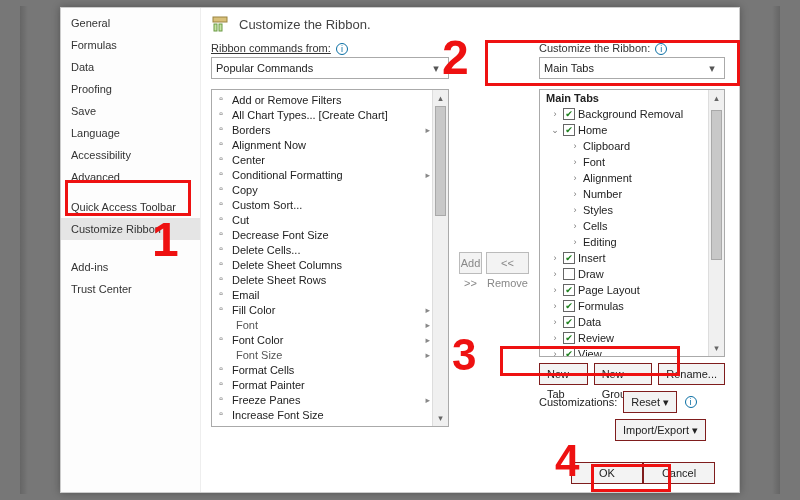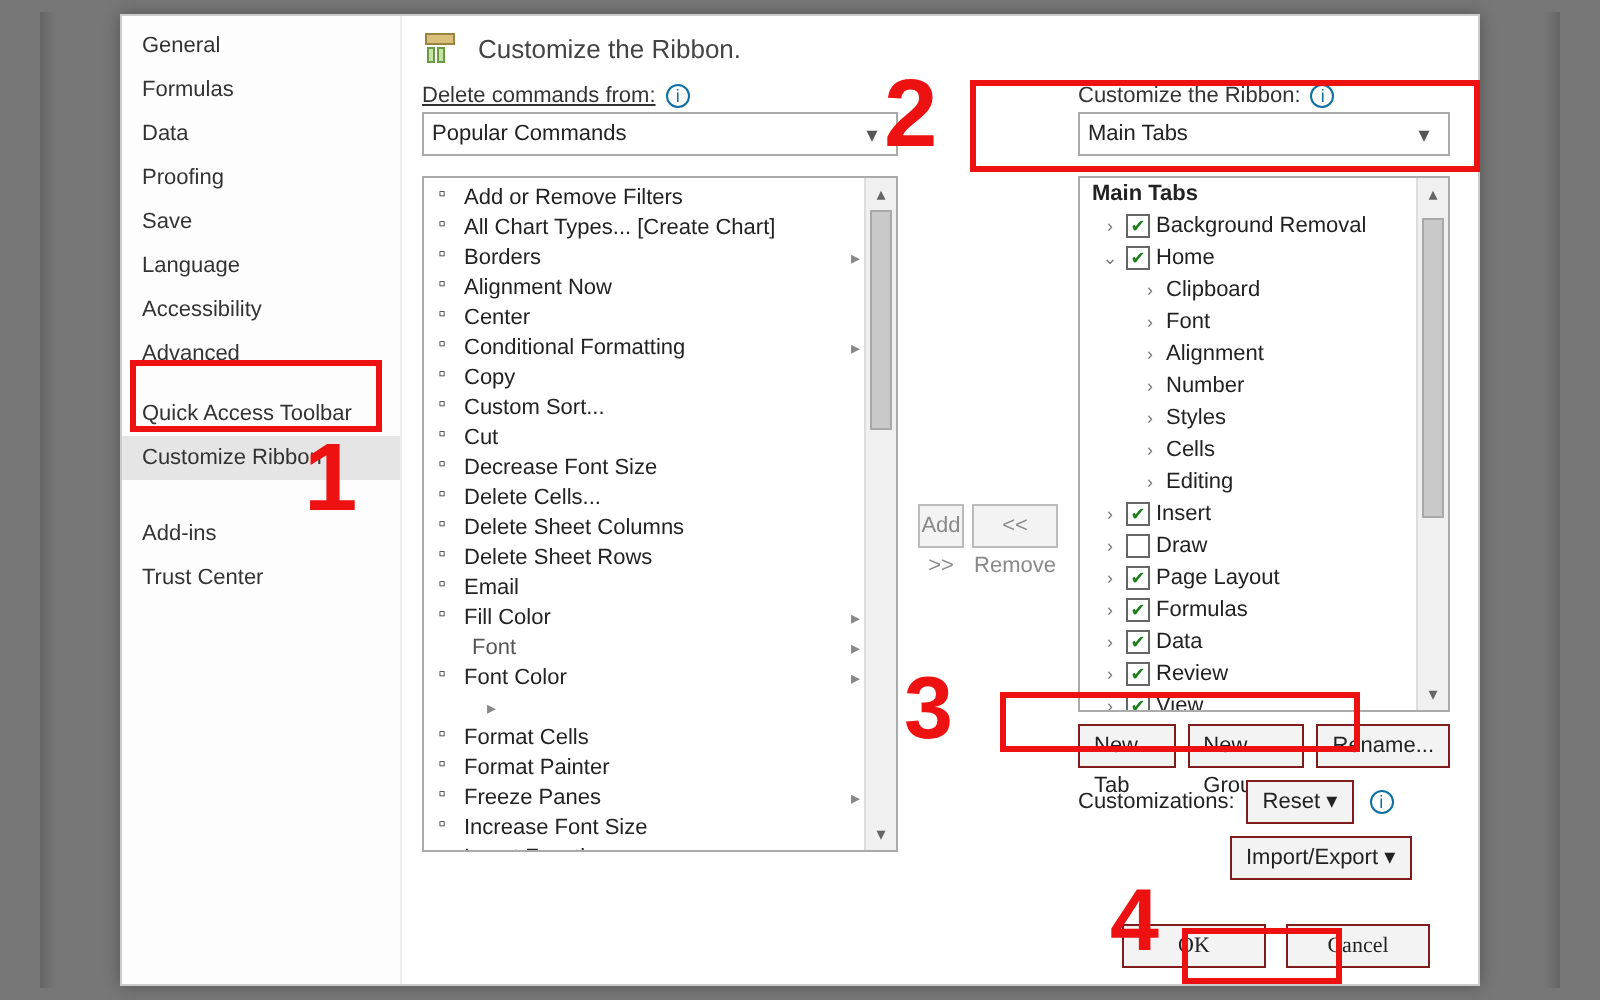--- a/index.html
+++ b/index.html
@@ -60,21 +60,21 @@
   .tree .scrollbar-r { position:absolute; right:0; top:0; bottom:0; width:16px; background:#f0f0f0; border-left:1px solid #ddd; }
   .tree .scrollbar-r .thumb-r { position:absolute; left:2px; right:2px; top:20px; height:150px; background:#c8c8c8; border:1px solid #a9a9a9; }
   .tree .scrollbar-r .arrow { height:16px; text-align:center; color:#666; font-size:9px; line-height:16px; }
 
   .below-tree { margin-top:6px; display:flex; gap:6px; }
   .btn { border:1px solid #7f1d1d; background:#f3f3f3; height:22px; padding:0 10px; line-height:20px; display:inline-block; cursor:pointer; }
   .btn.small { padding:0 7px; }
   .cust-row { margin-top:6px; display:flex; align-items:center; gap:6px; }
   .cust-row2 { margin-top:6px; display:flex; align-items:center; gap:6px; justify-content:flex-start; padding-left:76px; }
 
-  .footer-btns { position:absolute; right:24px; bottom:8px; display:flex; gap:10px;font-family:Liberation Serif, serif; }
+  .footer-btns { position:absolute; right:24px; bottom:8px; display:flex; gap:0; }
   .footer-btns .btn { width:72px; text-align:center; }
 
   
   .anno { position:absolute; border:3px solid #e11; pointer-events:none; }
   .anno-num { position:absolute; font-family:Arial, sans-serif; font-weight:900; color:#e11; pointer-events:none; }
   .n-big { font-size:48px; }
   .n-huge { font-size:44px; }
 </style>
 </head>
 <body>
@@ -112,21 +112,21 @@
               <rect x="8" y="10" width="3" height="7" fill="#c6e3a5" stroke="#6a9a43"></rect>
             </svg>
         </span>
         <span class="title-text">Customize the Ribbon.</span>
       </div>
 
       <div class="cols">
 
         <div class="col-left">
           <div class="field-label">
-            <span class="ul">Delete commands from:</span>
+            <span class="ul">Ribbon commands from:</span>
             <span class="info-icon">i</span>
           </div>
           <div class="combo">
             <span class="combo-text">Popular Commands</span>
             <span class="combo-caret">▾</span>
           </div>
           <div class="listbox">
             <div class="cmd-list" id="cmd-list">
                 <div class="cmd">
                   <span class="ico">▫</span>
@@ -206,20 +206,21 @@
                 <div class="cmd indent">
                   <span class="lbl">Font</span>
                   <span class="sub">▸</span>
                 </div>
                 <div class="cmd">
                   <span class="ico">▫</span>
                   <span class="lbl">Font Color</span>
                   <span class="sub">▸</span>
                 </div>
                 <div class="cmd indent">
+                  <span class="lbl">Font Size</span>
                   <span class="sub">▸</span>
                 </div>
                 <div class="cmd">
                   <span class="ico">▫</span>
                   <span class="lbl">Format Cells</span>
                   <span class="sub"></span>
                 </div>
                 <div class="cmd">
                   <span class="ico">▫</span>
                   <span class="lbl">Format Painter</span>

